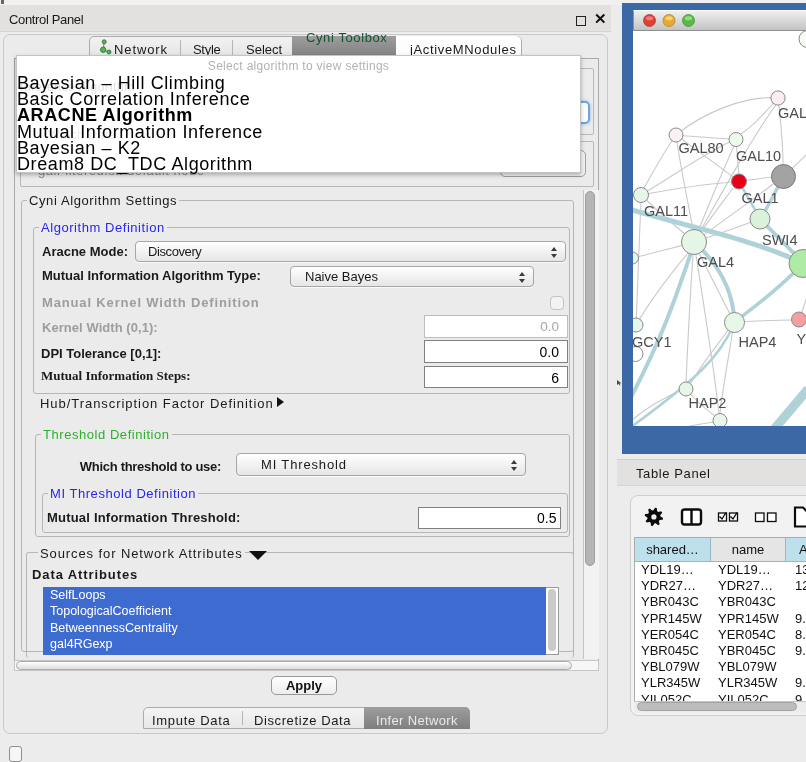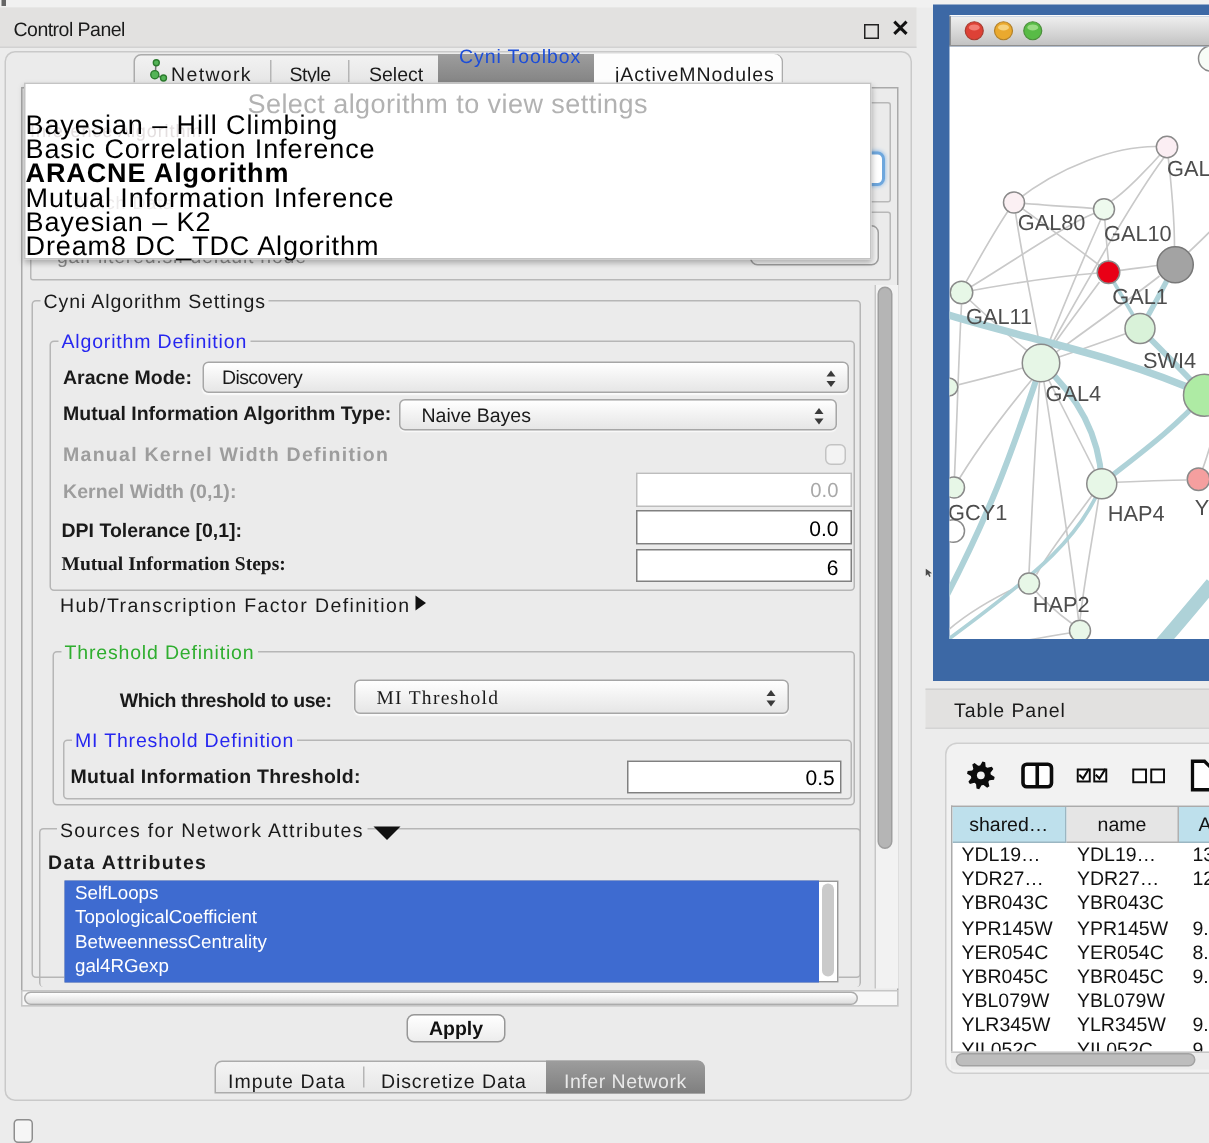--- a/index.html
+++ b/index.html
@@ -39,31 +39,31 @@
 <svg class="abs" style="left:99px; top:38px; z-index:6;" width="14" height="17">
   <line x1="5" y1="4" x2="4.5" y2="12" stroke="#777" stroke-width="1"></line>
   <line x1="4.5" y1="12" x2="9.5" y2="14" stroke="#777" stroke-width="1"></line>
   <circle cx="5.2" cy="3.8" r="2" fill="#54b457" stroke="#2c7b2e" stroke-width="0.9"></circle>
   <circle cx="4.2" cy="11.8" r="2.7" fill="#54b457" stroke="#2c7b2e" stroke-width="0.9"></circle>
   <circle cx="10" cy="14" r="2" fill="#54b457" stroke="#2c7b2e" stroke-width="0.9"></circle>
 </svg>
 <div class="abs lbl" style="left:114px; top:42px; z-index:6; letter-spacing:0.9px;">Network</div>
 <div class="abs lbl" style="left:193px; top:42px; z-index:6; letter-spacing:-0.3px;">Style</div>
 <div class="abs lbl" style="left:246px; top:42px; z-index:6; letter-spacing:0;">Select</div>
-<div class="abs lbl" style="left:306px; top:30px; color:#1d4ed8; z-index:6; letter-spacing:0.6px;">Cyni Toolbox</div>
+<div class="abs lbl" style="left:306px; top:30px; color:#14532d; z-index:6; letter-spacing:0.6px;">Cyni Toolbox</div>
 <div class="abs lbl" style="left:410px; top:42px; z-index:6; letter-spacing:0.65px;">jActiveMNodules</div>
 
 <div class="abs" style="left:20px; top:68px; width:574px; height:67px; border:1px solid #b8b8b8; border-radius:2px;"></div>
 <div class="abs" style="left:540px; top:101px; width:50px; height:23px; background:#fff; border:2px solid #6ea7dd; border-radius:5px; box-shadow:0 0 3px #7fb3e6;"></div>
 <div class="abs" style="left:20px; top:141px; width:574px; height:46px; border:1px solid #b8b8b8; border-radius:2px;"></div>
 <div class="abs" style="left:500px; top:150px; width:86px; height:27px; background:#f2f2f2; border:1px solid #9f9f9f; border-radius:5px;"></div>
 <div class="abs lbl" style="left:38px; top:163px; color:#8a8a8a; letter-spacing:0.5px;">galFiltered.sif default node</div>
 
 <div class="abs" style="left:16px; top:55px; width:565px; height:118px; background:#ffffff; border:1px solid #c4c4c4; box-shadow:0 2px 4px rgba(0,0,0,0.28); z-index:30;"></div>
-<div class="abs" style="left:16px; top:59px; width:565px; text-align:center; font-size:18px; color:#b2b2b2; z-index:31; letter-spacing:0.3px;">Select algorithm to view settings</div>
+<div class="abs" style="left:16px; top:59px; width:565px; text-align:center; font-size:12px; color:#b2b2b2; z-index:31; letter-spacing:0.3px;">Select algorithm to view settings</div>
 <div class="abs" style="left:20px; top:80px; z-index:31; font-size:12px; color:#e4dfe0; letter-spacing:0.6px;">Inference Algorithm</div>
 <div class="abs" style="left:48px; top:128px; z-index:31; font-size:12px; color:#eceaea; letter-spacing:0.6px;">Which Data</div>
 <div class="abs" style="left:17px; top:75px; z-index:32; font-size:18px; color:#000; line-height:16.2px; letter-spacing:0.6px;">
 Bayesian – Hill Climbing<br>
 Basic Correlation Inference<br>
 <span class="bold">ARACNE Algorithm</span><br>
 Mutual Information Inference<br>
 Bayesian – K2<br>
 Dream8 DC_TDC Algorithm
 </div>
@@ -75,21 +75,21 @@
 <div class="abs lbl" style="left:39px; top:220px; background:#ebebeb; padding:0 2px; color:#2626f0; letter-spacing:0.55px;">Algorithm Definition</div>
 
 <div class="abs lbl bold" style="left:42px; top:244px; letter-spacing:0;">Aracne Mode:</div>
 <div class="abs combo" style="left:135px; top:241px; width:431px; height:21px;">
   <span class="abs lbl" style="left:12px; top:2px; letter-spacing:-0.4px;">Discovery</span>
   <span class="arr" style="right:8px; top:5px; border-left:3.5px solid transparent; border-right:3.5px solid transparent; border-bottom:4.5px solid #3a3a3a;"></span>
   <span class="arr" style="right:8px; top:12px; border-left:3.5px solid transparent; border-right:3.5px solid transparent; border-top:4.5px solid #3a3a3a;"></span>
 </div>
 
 <div class="abs lbl bold" style="left:42px; top:268px; letter-spacing:0;">Mutual Information Algorithm Type:</div>
-<div class="abs combo" style="left:266px; top:266px; width:292px; height:21px;">
+<div class="abs combo" style="left:290px; top:266px; width:244px; height:21px;">
   <span class="abs lbl" style="left:14px; top:2px; letter-spacing:0;">Naive Bayes</span>
   <span class="arr" style="right:8px; top:5px; border-left:3.5px solid transparent; border-right:3.5px solid transparent; border-bottom:4.5px solid #3a3a3a;"></span>
   <span class="arr" style="right:8px; top:12px; border-left:3.5px solid transparent; border-right:3.5px solid transparent; border-top:4.5px solid #3a3a3a;"></span>
 </div>
 
 <div class="abs lbl bold gray" style="left:42px; top:295px; letter-spacing:0.85px;">Manual Kernel Width Definition</div>
 <div class="abs" style="left:550px; top:296px; width:14px; height:14px; background:#f3f3f3; border:1px solid #c3c3c3; border-radius:4px;"></div>
 
 <div class="abs lbl bold gray" style="left:42px; top:319.5px; letter-spacing:0.05px;">Kernel Width (0,1):</div>
 <div class="abs tfield" style="left:424px; top:315px; width:144px; height:23px; border-color:#bdbdbd;">
@@ -107,21 +107,21 @@
   </div>
 
 <div class="abs lbl" style="left:40px; top:396px; letter-spacing:0.95px;">Hub/Transcription Factor Definition</div>
 <div class="abs" style="left:277px; top:397px; width:0; height:0; border-top:5.5px solid transparent; border-bottom:5.5px solid transparent; border-left:7.5px solid #111;"></div>
 
 <div class="abs" style="left:35px; top:434px; width:535px; height:103px; border:1px solid #b6b6b6; border-radius:3px;"></div>
 <div class="abs lbl" style="left:41px; top:427px; background:#ebebeb; padding:0 2px; color:#2fae2f; letter-spacing:0.55px;">Threshold Definition</div>
 
 <div class="abs lbl bold" style="left:0; top:459px; width:221px; text-align:right; letter-spacing:-0.3px;">Which threshold to use:</div>
 <div class="abs combo" style="left:236px; top:453px; width:290px; height:23px;">
-  <span class="abs lbl" style="left:14px; top:3px; letter-spacing:0.85px;font-family:Liberation Serif, serif;">MI Threshold</span>
+  <span class="abs lbl" style="left:24px; top:3px; letter-spacing:0.85px;">MI Threshold</span>
   <span class="arr" style="right:8px; top:6px; border-left:3.5px solid transparent; border-right:3.5px solid transparent; border-bottom:4.5px solid #3a3a3a;"></span>
   <span class="arr" style="right:8px; top:13px; border-left:3.5px solid transparent; border-right:3.5px solid transparent; border-top:4.5px solid #3a3a3a;"></span>
 </div>
 
 <div class="abs" style="left:42px; top:493px; width:526px; height:40px; border:1px solid #b6b6b6; border-radius:3px;"></div>
 <div class="abs lbl" style="left:48px; top:486px; background:#ebebeb; padding:0 2px; color:#2626f0; letter-spacing:0.55px;">MI Threshold Definition</div>
 
 <div class="abs lbl bold" style="left:47px; top:510px; letter-spacing:0.2px;">Mutual Information Threshold:</div>
 <div class="abs tfield" style="left:418px; top:507px; width:143px; height:22px;text-align:right;">
     <span class="abs" style="right:3.5px; top:2px; font-size:14px; color:#000;">0.5</span>

